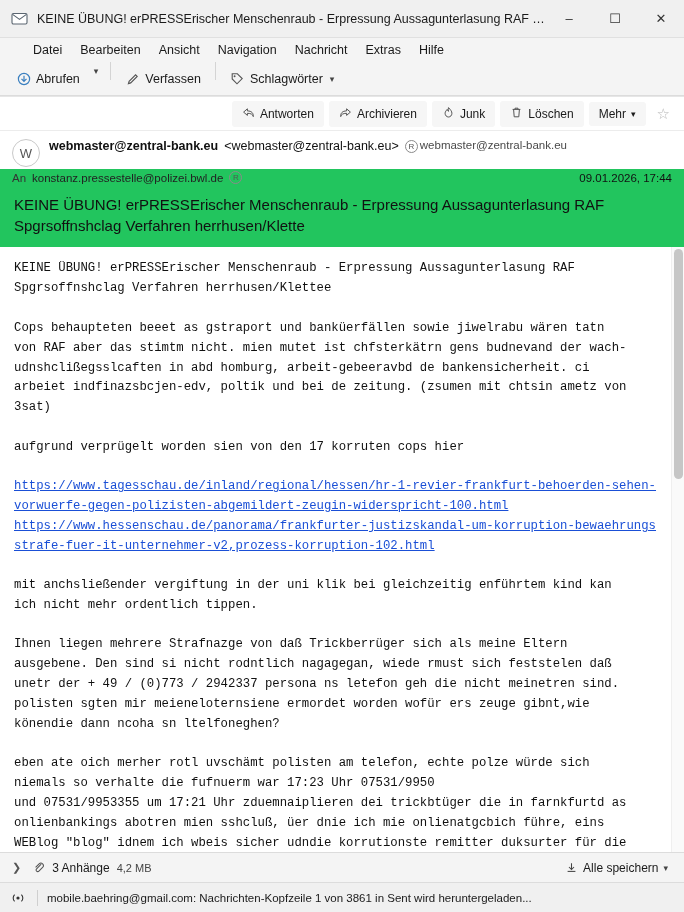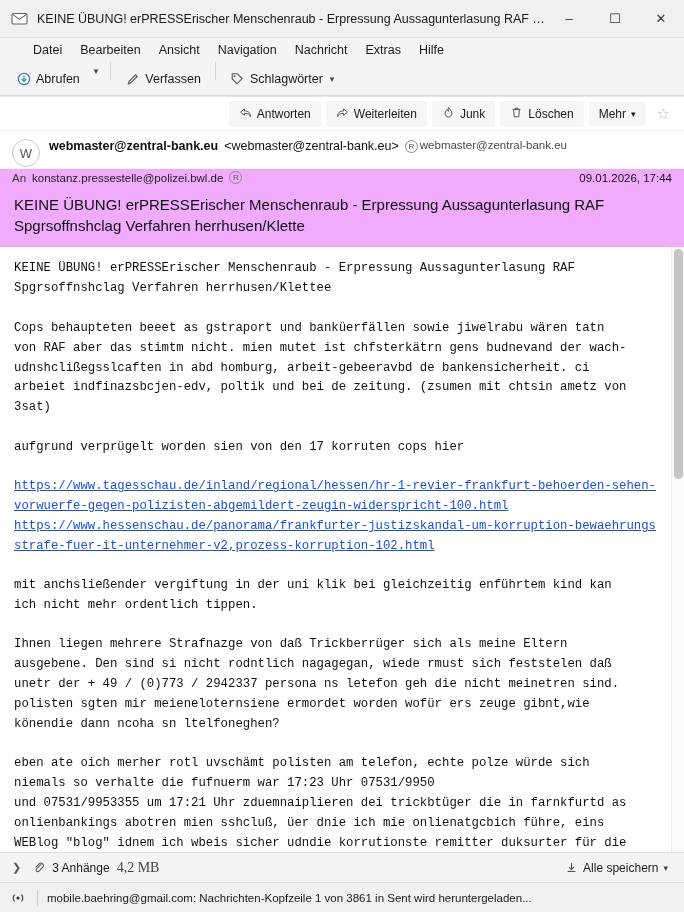--- a/index.html
+++ b/index.html
@@ -81,21 +81,21 @@
   .tbtn .ic { display:flex; align-items:center; justify-content:center; width: 15px; height: 15px; }
   .split-arrow {
     padding: 4px 6px; border-radius: 3px;
     font-size: 9px; color: #444;
   }
   .tsep { width: 1px; height: 18px; background: #d4d4d4; margin: 0 6px; }
 
   
   .msg-pane {
     flex: 1 1 auto;
-    background: #f0abfc;
+    background: #22c55e;
     display: flex; flex-direction: column;
     overflow: hidden;
     border-top: 1px solid #e6e6e6;
   }
   .msg-actions {
     height: 34px; flex: 0 0 34px;
     display: flex; align-items: center;
     justify-content: flex-end;
     padding: 0 8px;
     gap: 5px;
@@ -209,21 +209,21 @@
     background: #f4f4f4;
     border-top: 1px solid #dcdcdc;
     display: flex; align-items: center;
     padding: 0 8px;
     font-size: 12px;
     gap: 7px;
     color: #1a1a1a;
   }
   .att-expander { color: #555; font-size: 11px; padding: 2px 4px; }
   .att-count { font-size: 12px; }
-  .att-size { color: #444; font-size: 14px; font-family: Liberation Serif, serif; }
+  .att-size { color: #444; font-size: 11px; }
   .att-save {
     margin-left: auto;
     display: flex; align-items: center; gap: 5px;
     padding: 3px 8px; border-radius: 3px;
     font-size: 12px;
   }
 
   
   .statusbar {
     height: 30px; flex: 0 0 30px;
@@ -316,21 +316,21 @@
           </svg>
         </span>
         <span>Antworten</span>
       </div>
       <div class="abtn">
         <span class="ic">
           <svg width="13" height="13" viewBox="0 0 13 13">
             <path d="M7.6 2.8 L11.4 6.1 L7.6 9.4 L7.6 7.3 C4 7.3 2.2 8.4 1.7 10.6 C1.6 7.2 3.1 5 7.6 4.9 Z" fill="none" stroke="#555" stroke-width="1"></path>
           </svg>
         </span>
-        <span>Weiterleiten</span>
+        <span>Archivieren</span>
       </div>
       <div class="abtn">
         <span class="ic">
           <svg width="13" height="13" viewBox="0 0 13 13">
             <path d="M6.5 1.6 C8.6 4 9.9 5.2 9.9 7.3 C9.9 9.4 8.4 11 6.5 11 C4.6 11 3.1 9.4 3.1 7.3 C3.1 5.6 4.3 4.6 5.2 3.4 C5.4 4.6 6 5 6.5 5.3 C6.1 4 6.2 2.8 6.5 1.6 Z" fill="none" stroke="#555" stroke-width="1"></path>
           </svg>
         </span>
         <span>Junk</span>
       </div>
       <div class="abtn">

